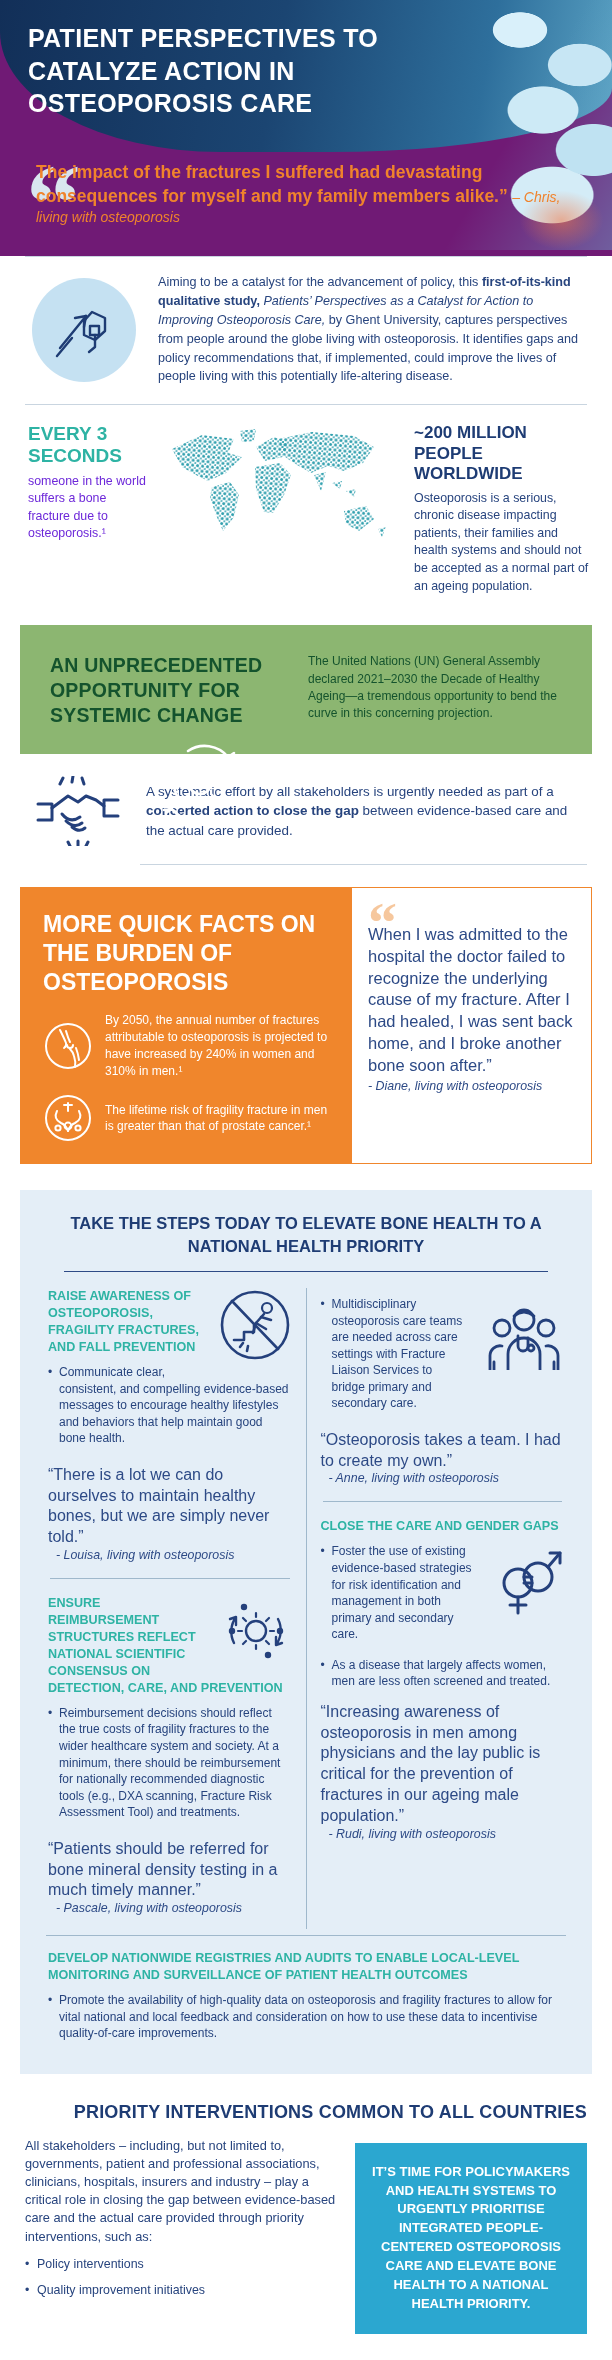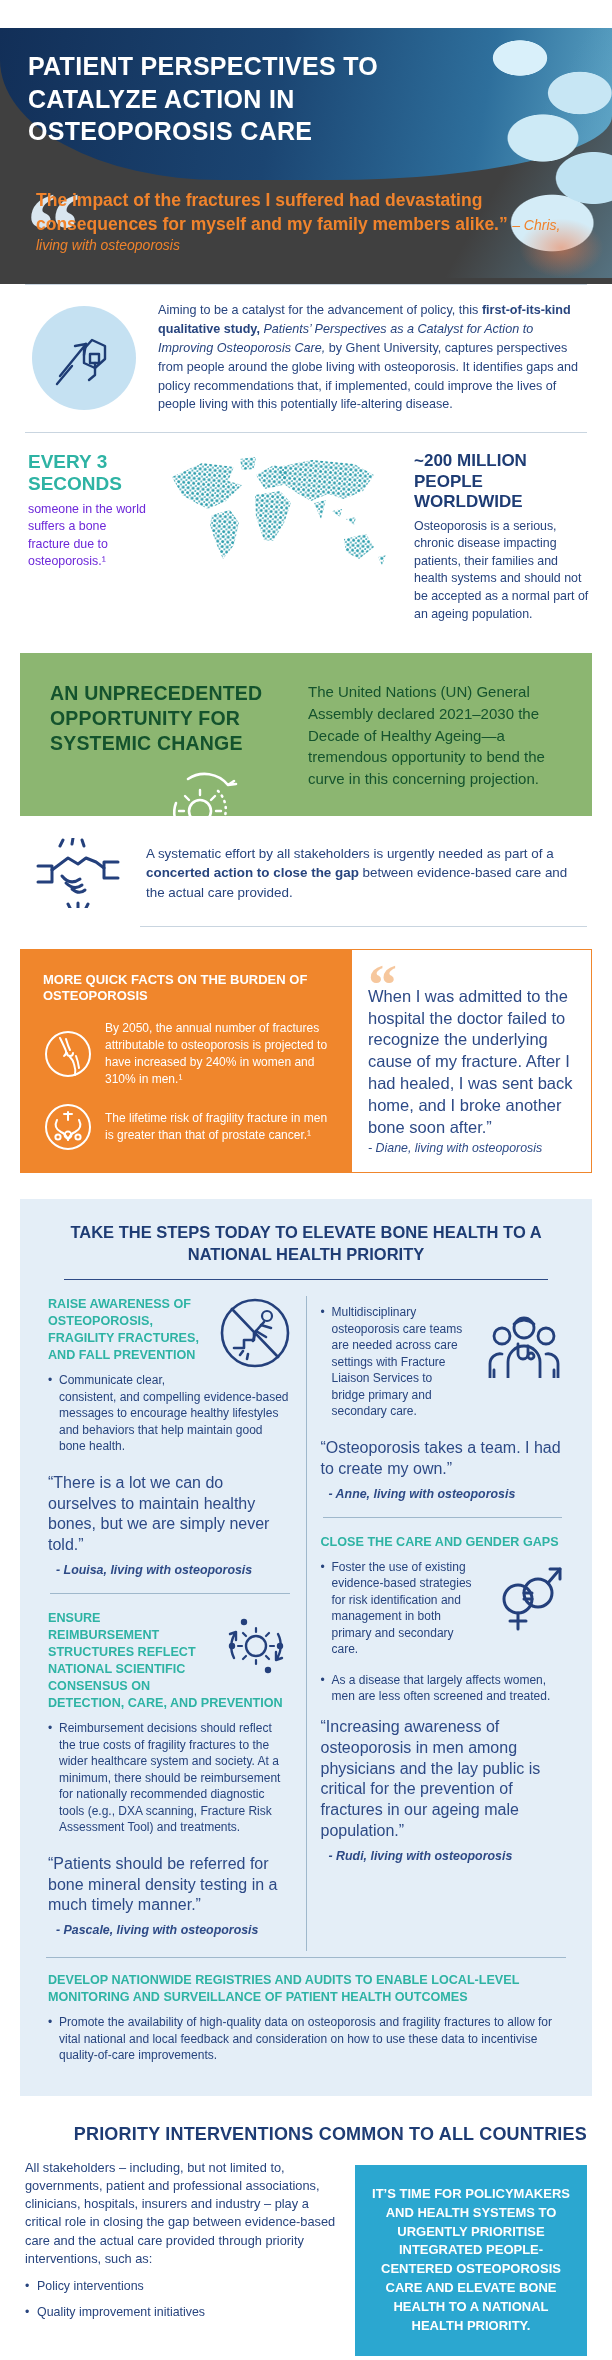--- a/index.html
+++ b/index.html
@@ -3,21 +3,21 @@
 <meta charset="utf-8">
 <style>
   * { margin:0; padding:0; box-sizing:border-box; }
   html,body { background:#ffffff; }
   body {
     width:612px; min-height:2360px; margin:0 auto;
     font-family:"Liberation Sans", sans-serif;
     color:#2c4a80; position:relative; overflow:hidden;
   }
   
-  .hero { position:relative; height:256px; overflow:hidden; background:#404040;margin-top:28px; }
+  .hero { position:relative; height:256px; overflow:hidden; background:#701a75; }
   .hero-blue {
     position:absolute; top:0; left:0; width:612px; height:152px;
     background:linear-gradient(100deg,#122f58 0%,#1b4572 45%,#2e6f9c 78%,#5ba3c4 100%);
     border-radius:0 0 46% 36% / 0 0 64px 120px;
   }
   .spine-art {
     position:absolute; top:0; right:0; width:230px; height:250px;
     background:
       radial-gradient(60px 42px at 78% 88%, rgba(242,120,70,.55), rgba(242,120,70,0) 70%),
       radial-gradient(46px 30px at 60% 12%, #d9f0fa 0 58%, rgba(217,240,250,0) 60%),
@@ -61,33 +61,33 @@
   .e3-right h3 { color:#1e3c74; font-size:17px; line-height:1.2; margin-bottom:5px; }
   .e3-right p { font-size:12.4px; line-height:1.42; color:#27447e; }
   
   .green {
     margin:14px 20px 0 20px; background:#8cb671; color:#14532d;
     display:flex; gap:18px; padding:28px 24px 26px 30px;
   }
   .green-left { flex:0 0 240px; position:relative; }
   .green-left h2 { font-size:19.5px; line-height:1.28; letter-spacing:.2px; width:230px; }
   .green-gear { position:absolute; left:108px; top:84px; }
-  .green-right { flex:1; font-size:15px; line-height:1.45; }
+  .green-right { flex:1; font-size:12px; line-height:1.45; }
   .green-right p + p { margin-top:14px; }
   
   .handshake { display:flex; align-items:center; gap:24px; padding:22px 25px 8px 34px; }
   .hs-icon { flex:0 0 86px; }
   .hs-text { font-size:13.4px; line-height:1.45; color:#27447e; }
   .hs-rule { border:none; border-top:1px solid #c9d5e0; margin:10px 25px 0 140px; }
   
   .facts {
     margin:22px 20px 0 20px; border:1.5px solid #f0862c; display:flex; background:#fff;
   }
   .facts-left { flex:0 0 331px; background:#f0862c; color:#fff; padding:22px 18px 20px 22px; }
-  .facts-left h2 { font-size:13px; line-height:1.25; width:290px; margin-bottom:16px; }
+  .facts-left h2 { font-size:23px; line-height:1.25; width:290px; margin-bottom:16px; }
   .fact { display:flex; gap:12px; align-items:center; margin-top:14px; }
   .fact-icon { flex:0 0 50px; }
   .fact p { font-size:12px; line-height:1.4; }
   .facts-right { flex:1; padding:6px 14px 12px 16px; position:relative; }
   .facts-right .oq {
     font-size:58px; font-weight:bold; color:#f6c79d; line-height:1; height:30px;
     font-family:"Liberation Serif", serif;
   }
   .facts-right .q { font-size:16.5px; line-height:1.32; color:#2d4a86; }
   .facts-right .attr { font-size:12.4px; font-style:italic; color:#2d4a86; margin-top:3px; }
@@ -98,21 +98,21 @@
   .cols { display:flex; margin-top:16px; }
   .col { flex:1; padding:0 14px; }
   .col + .col { border-left:1px solid #9fb8cc; }
   .teal-head { color:#2eb3a4; font-weight:bold; font-size:12.6px; line-height:1.35; }
   .item { margin-bottom:14px; }
   .float-icon { float:right; margin:0 0 6px 8px; }
   .bullets { list-style:none; margin-top:8px; }
   .bullets li { font-size:12px; line-height:1.38; color:#27447e; padding-left:11px; position:relative; margin-bottom:6px; }
   .bullets li::before { content:"•"; position:absolute; left:0; top:0; }
   .pquote { font-size:16px; line-height:1.3; color:#2d4a86; margin-top:12px; }
-  .pattr { font-size:12.4px; font-style:italic; color:#2d4a86; margin-top:7px; padding-left:8px;font-weight:bold; }
+  .pattr { font-size:12.4px; font-style:italic; color:#2d4a86; margin-top:0; padding-left:8px; }
   .col-rule { border:none; border-top:1px solid #9fb8cc; margin:16px 2px; }
   .clear { clear:both; }
   
   .priority { padding:28px 25px 10px 25px; }
   .priority h2 { text-align:right; color:#1e3c74; font-size:18px; letter-spacing:.2px; margin-bottom:14px; }
   .pri-flex { display:flex; gap:18px; }
   .pri-left { flex:1; font-size:12.8px; line-height:1.42; color:#27447e; }
   .pri-bullets { list-style:none; margin-top:10px; }
   .pri-bullets li { position:relative; padding-left:12px; font-size:12.4px; margin-bottom:9px; }
   .pri-bullets li::before { content:"•"; position:absolute; left:0; }

